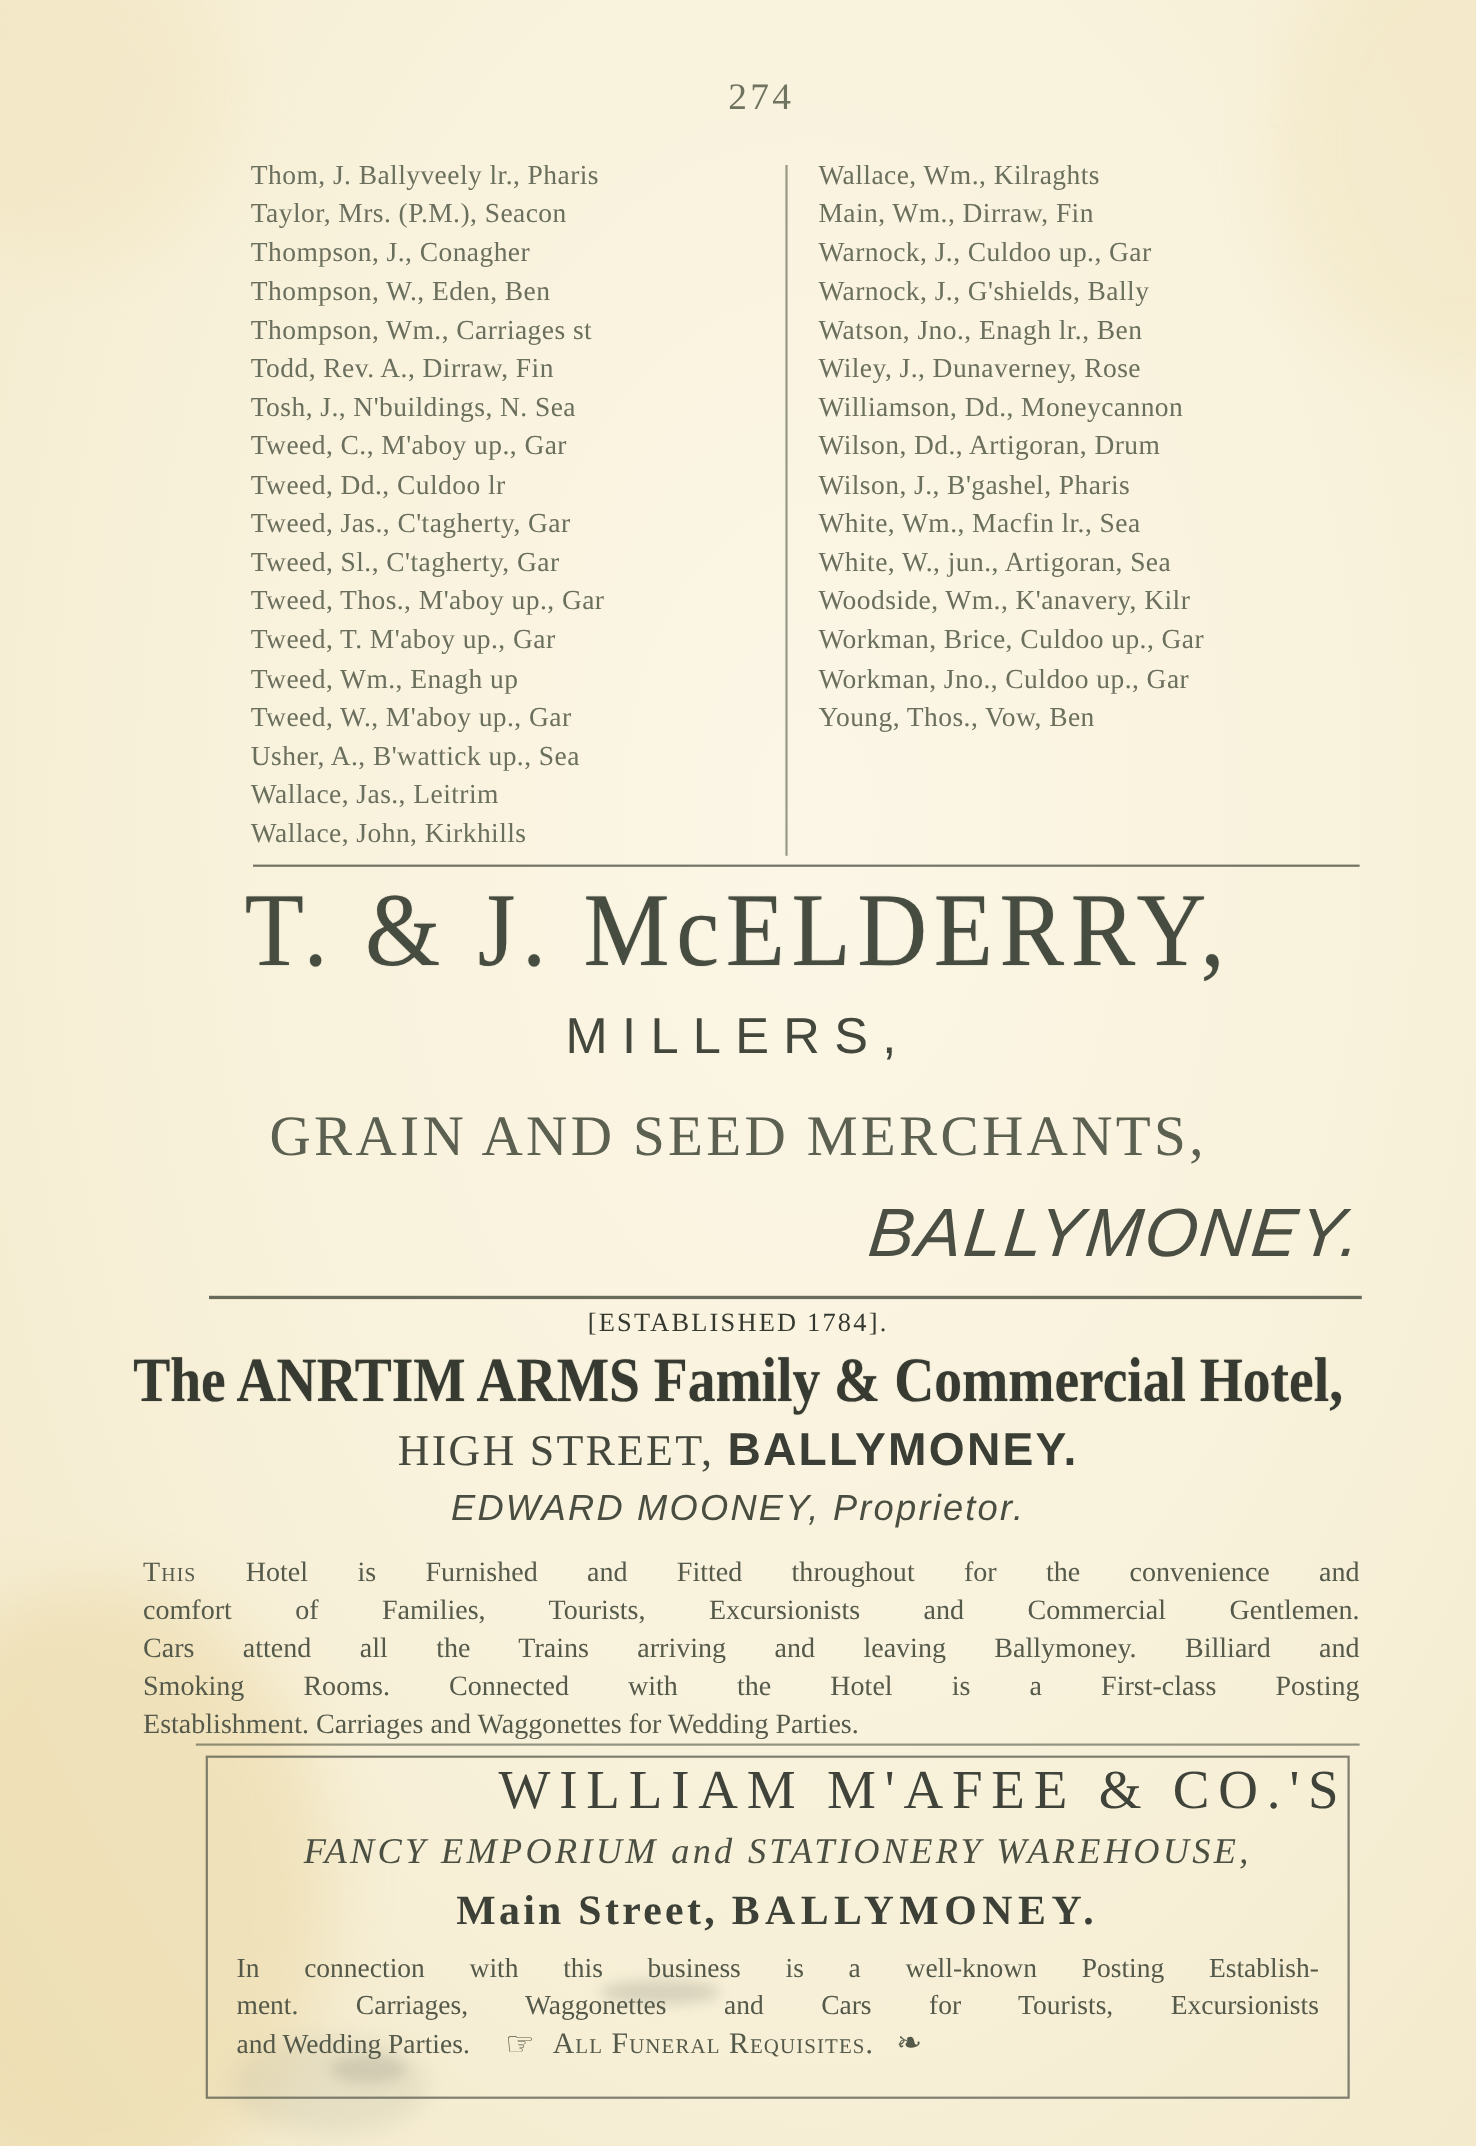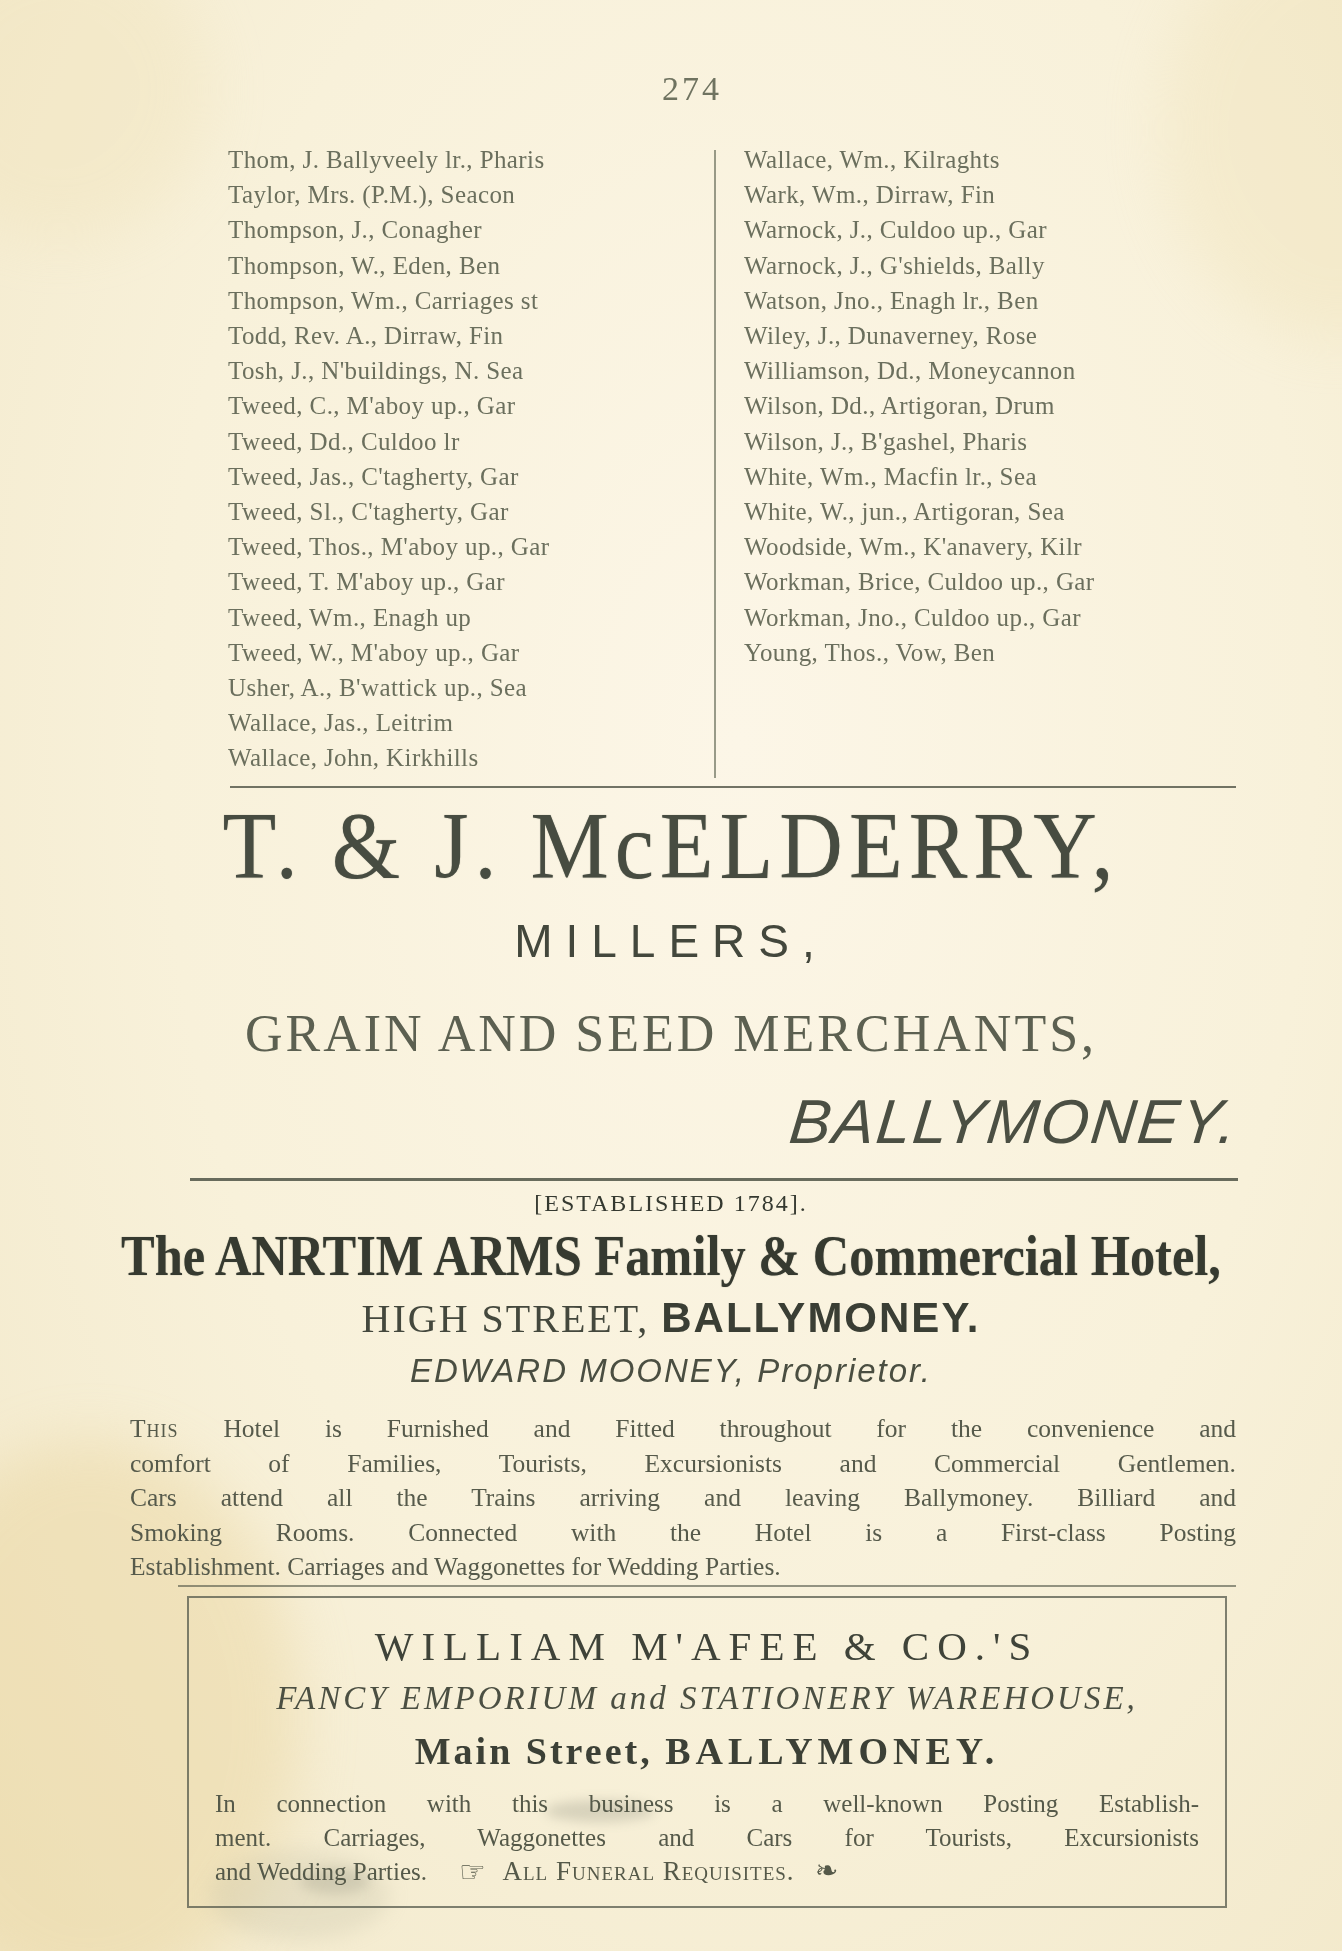--- a/index.html
+++ b/index.html
@@ -44,21 +44,21 @@
   .proprietor{top:1352px;font-family:"Liberation Sans",sans-serif;font-style:italic;font-size:33px;
               color:#4a4e41;letter-spacing:2px;}
 
   .hotel-body{position:absolute;top:1412px;left:130px;width:1106px;font-size:25.5px;line-height:34.5px;color:#565a4b;}
   .jline{text-align:justify;text-align-last:justify;}
   .jline.last{text-align-last:left;}
   .sc{font-variant:small-caps;letter-spacing:1px;}
 
   .adbox{position:absolute;left:187px;top:1596px;width:1036px;height:308px;
          border:2px solid rgba(86,90,76,.75);border-left-width:2px;}
-  .adbox .title{margin-top:24px;text-align:center;font-size:41px;color:#3f4339;letter-spacing:8px;}
+  .adbox .title{text-align:right;font-size:50px;color:#3f4339;letter-spacing:8px;}
   .adbox .subtitle{margin-top:10px;text-align:center;font-style:italic;font-size:33px;color:#4b4f42;letter-spacing:3px;}
   .adbox .addr{margin-top:12px;text-align:center;font-size:38px;font-weight:bold;color:#3c4036;letter-spacing:3px;}
   .adbox .addr .town{letter-spacing:5px;}
   .adbox .body{margin:14px 26px 0 26px;font-size:25px;line-height:33.5px;color:#555949;}
   .glyph{font-family:"DejaVu Sans",sans-serif;color:#555949;}
   .manicule{font-size:30px;vertical-align:-2px;padding:0 10px 0 26px;}
   .fleuron{font-size:28px;padding-left:14px;}
 </style>
 </head>
 <body>
@@ -90,21 +90,21 @@
       <div>Tweed, T. M'aboy up., Gar</div>
       <div>Tweed, Wm., Enagh up</div>
       <div>Tweed, W., M'aboy up., Gar</div>
       <div>Usher, A., B'wattick up., Sea</div>
       <div>Wallace, Jas., Leitrim</div>
       <div>Wallace, John, Kirkhills</div>
     </div>
   <div class="divider"></div>
   <div class="dircol right">
       <div>Wallace, Wm., Kilraghts</div>
-      <div>Wark, Wm., Dirraw, Fin</div>
+      <div>Main, Wm., Dirraw, Fin</div>
       <div>Warnock, J., Culdoo up., Gar</div>
       <div>Warnock, J., G'shields, Bally</div>
       <div>Watson, Jno., Enagh lr., Ben</div>
       <div>Wiley, J., Dunaverney, Rose</div>
       <div>Williamson, Dd., Moneycannon</div>
       <div>Wilson, Dd., Artigoran, Drum</div>
       <div>Wilson, J., B'gashel, Pharis</div>
       <div>White, Wm., Macfin lr., Sea</div>
       <div>White, W., jun., Artigoran, Sea</div>
       <div>Woodside, Wm., K'anavery, Kilr</div>

